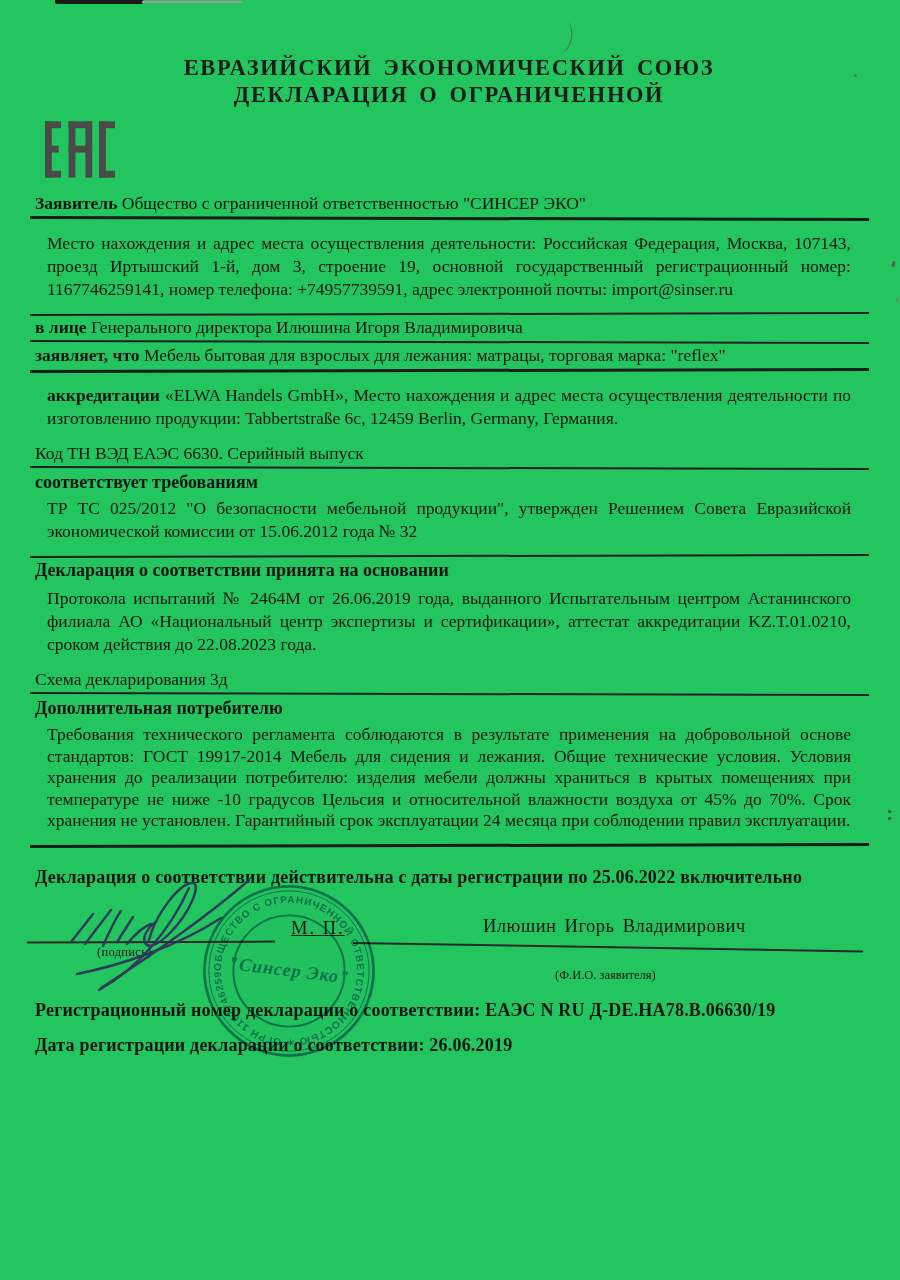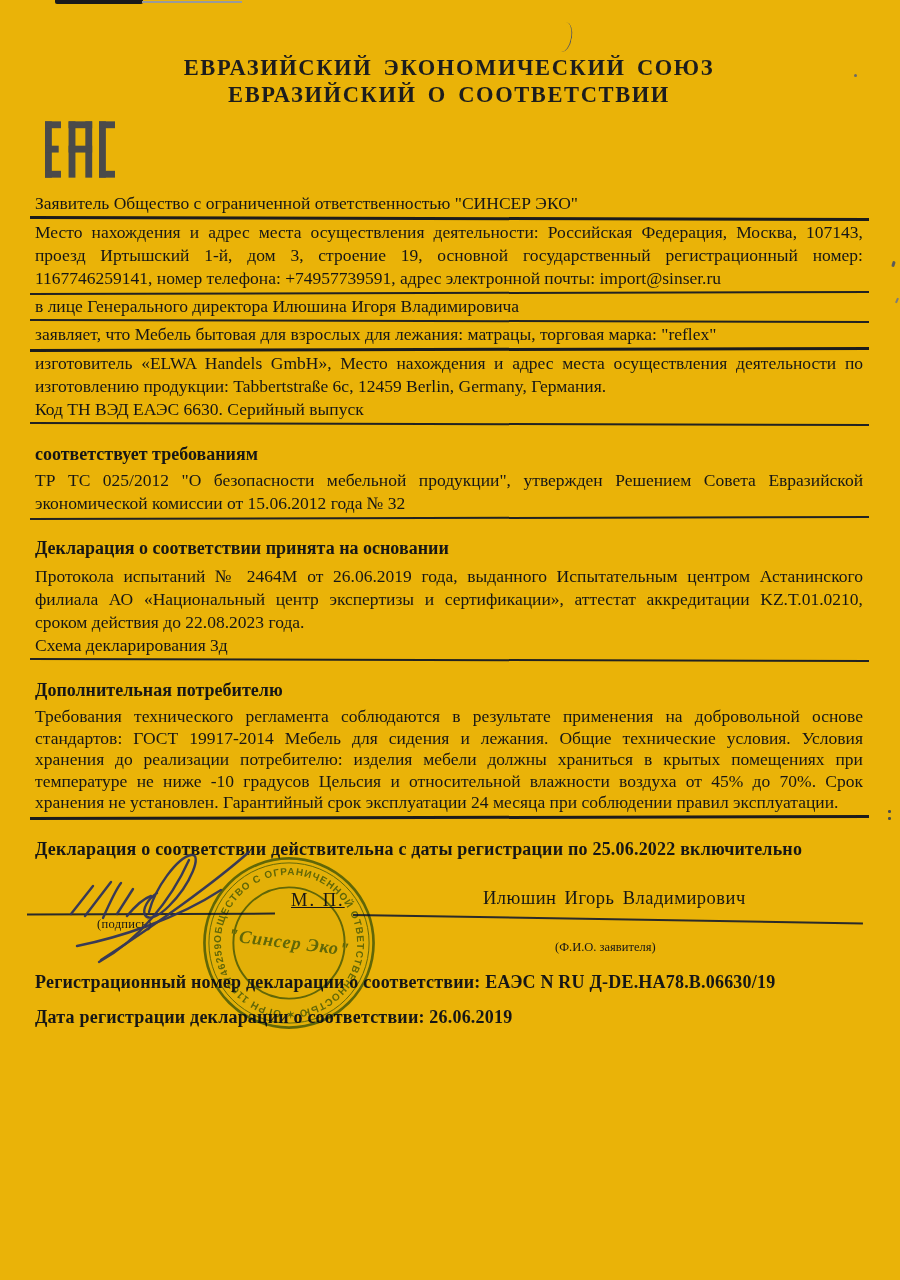--- a/index.html
+++ b/index.html
@@ -1,43 +1,43 @@
 <!DOCTYPE html>
 <html lang="ru"><head>
 <meta charset="utf-8">
 <style>
   html,body{margin:0;padding:0;background:#e9e9e9;}
   .page{
     position:relative;
     width:900px;height:1280px;
     margin:0 auto;
-    background:#eab308;
+    background:#22c55e;
     overflow:hidden;
     font-family:"Liberation Serif","DejaVu Serif",serif;
     color:#161616;
     box-sizing:border-box;
     padding:0 37px 0 35px;
   }
   
   .doc-header{margin-top:54px;text-align:center;}
   .doc-title{
     font-size:22.5px;font-weight:700;letter-spacing:1.6px;
     line-height:27px;color:#1d1d1d;word-spacing:4px;
   }
   .eac-wrap{margin:4px 0 2px 10px;height:78px;}
   
   .row{font-size:17.5px;line-height:23px;}
-  .lbl{font-weight:400;}
-  .para{font-size:17.5px;line-height:23px;text-align:justify;margin:0;}
+  .lbl{font-weight:700;}
+  .para{font-size:17.5px;line-height:23px;text-align:justify;margin:12px;}
   .para.tight{line-height:21.5px;}
   .rule{height:0;border-top:2px solid #222;margin:2px -6px 1px -5px;}
   .rule.thick{border-top:3px solid #1c1c1c;}
   .rule.r1{transform:rotate(.12deg);}
   .rule.r2{transform:rotate(-.12deg);}
-  .sec-head{font-size:18px;font-weight:700;line-height:22px;margin-top:18px;}
+  .sec-head{font-size:18px;font-weight:700;line-height:22px;margin-top:2px;}
   .validity{font-size:18px;font-weight:700;line-height:21px;margin-top:20px;letter-spacing:.2px;}
   
   .sig-area{position:relative;height:106px;margin-top:4px;}
   .sig-line-left{position:absolute;left:-8px;top:49px;width:248px;border-top:2px solid #2a2a2a;transform:rotate(-.2deg);}
   .sig-line-right{position:absolute;left:318px;top:50px;width:510px;border-top:2px solid #2a2a2a;transform:rotate(.95deg);transform-origin:left center;}
   .sig-caption{position:absolute;left:62px;top:53px;font-size:12.5px;letter-spacing:.3px;}
   .mp{position:absolute;left:256px;top:26px;font-size:18.5px;letter-spacing:2px;text-decoration:underline;}
   .signer-name{position:absolute;left:448px;top:24px;font-size:18.5px;letter-spacing:.5px;word-spacing:3px;}
   .fio-caption{position:absolute;left:520px;top:76px;font-size:12.5px;}
   .stamp-svg{position:absolute;left:165px;top:-10px;width:178px;height:178px;mix-blend-mode:multiply;opacity:.92;pointer-events:none;z-index:5;}
@@ -64,21 +64,21 @@
   <div class="artifact a-top-dark"></div>
   <div class="artifact a-top-gray"></div>
   <div class="artifact a-paren"></div>
   <div class="artifact a-dot1"></div>
   <div class="artifact a-dot2"></div>
   <div class="artifact a-dot3"></div>
   <div class="artifact a-colon"></div>
 
   <div class="doc-header">
     <div class="doc-title">ЕВРАЗИЙСКИЙ ЭКОНОМИЧЕСКИЙ СОЮЗ</div>
-    <div class="doc-title">ЕВРАЗИЙСКИЙ О СООТВЕТСТВИИ</div>
+    <div class="doc-title">ДЕКЛАРАЦИЯ О ОГРАНИЧЕННОЙ</div>
   </div>
 
   <div class="eac-wrap">
     <svg width="70" height="75" viewBox="0 0 92 74" role="img" aria-label="ЕАС">
       <g fill="#4a4a4a">
 
         <rect x="0" y="0" width="9" height="74"></rect>
         <rect x="0" y="0" width="21" height="9"></rect>
         <rect x="0" y="32" width="18" height="9"></rect>
         <rect x="0" y="65" width="21" height="9"></rect>
@@ -113,21 +113,21 @@
 
   <div class="rule r1"></div>
 
   <div class="row">
     <span class="lbl">заявляет, что</span>
     <span>Мебель бытовая для взрослых для лежания: матрацы, торговая марка: "reflex"</span>
   </div>
 
   <div class="rule thick r2"></div>
 
-  <p class="para"><span class="lbl">изготовитель</span> <span>«ELWA Handels GmbH», Место нахождения и адрес места осуществления деятельности по изготовлению продукции: Tabbertstraße 6c, 12459 Berlin,  Germany,  Германия.</span></p>
+  <p class="para"><span class="lbl">аккредитации</span> <span>«ELWA Handels GmbH», Место нахождения и адрес места осуществления деятельности по изготовлению продукции: Tabbertstraße 6c, 12459 Berlin,  Germany,  Германия.</span></p>
   <div class="row">Код ТН ВЭД ЕАЭС 6630. Серийный выпуск</div>
 
   <div class="rule r1"></div>
 
   <div class="sec-head">соответствует требованиям</div>
   <p class="para" style="margin-top:4px">ТР ТС 025/2012 "О безопасности мебельной продукции", утвержден Решением Совета Евразийской экономической комиссии от 15.06.2012 года № 32</p>
 
   <div class="rule r2"></div>
 
   <div class="sec-head">Декларация о соответствии принята на основании</div>

